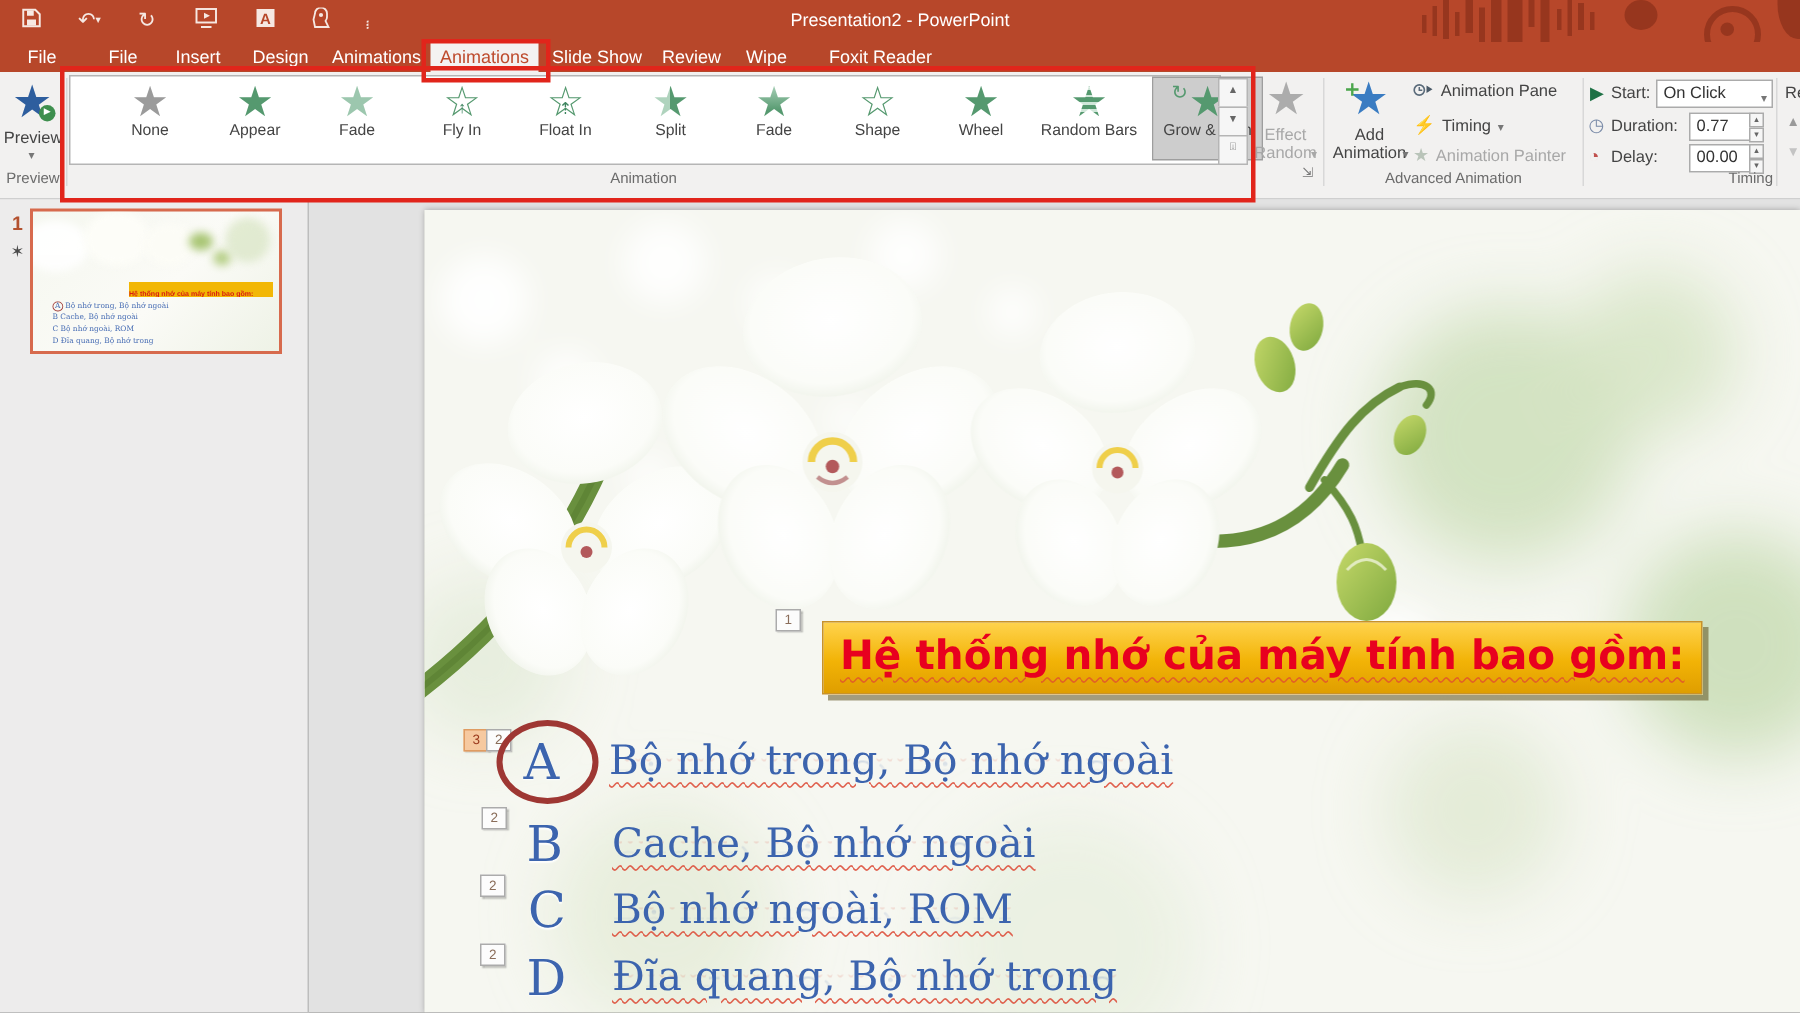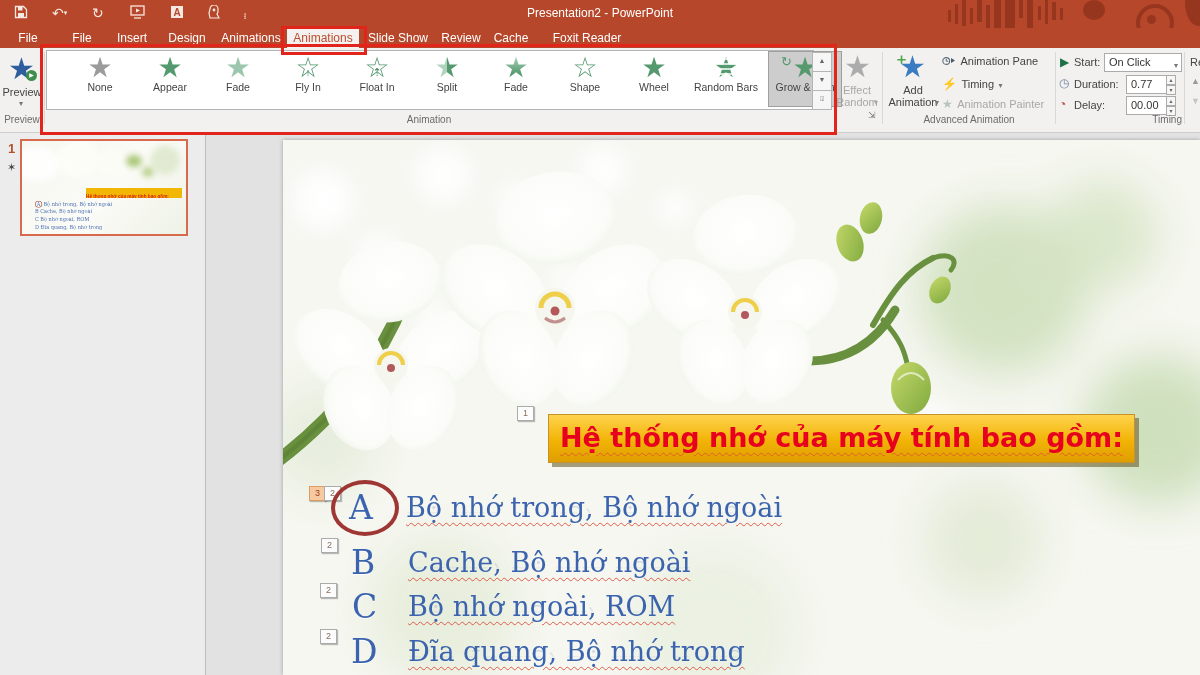--- a/index.html
+++ b/index.html
@@ -146,21 +146,21 @@
 
   <div id="tabrow">
     <div class="rtab" style="left:10px;width:36px">File</div>
     <div class="rtab" style="left:60px;width:44px">File</div>
     <div class="rtab" style="left:110px;width:44px">Insert</div>
     <div class="rtab" style="left:164px;width:46px">Design</div>
     <div class="rtab" style="left:220px;width:62px">Animations</div>
     <div class="rtab active" style="left:287px;width:72px">Animations</div>
     <div class="rtab" style="left:367px;width:62px">Slide Show</div>
     <div class="rtab" style="left:438px;width:46px">Review</div>
-    <div class="rtab" style="left:492px;width:38px">Cache</div>
+    <div class="rtab" style="left:492px;width:38px">Wipe</div>
     <div class="rtab" style="left:540px;width:94px">Foxit Reader PDF</div>
   </div>
 
   <div id="ribbon">
 
     <div class="abs" style="left:0;top:0;width:44px;height:84px">
       <span class="abs star" style="left:8px;top:6px;color:#2E5E9E">★</span>
       <span class="abs" style="left:26px;top:22px;width:11px;height:11px;border-radius:50%;background:#3E8F4E;color:#FFF;font-size:6px;text-align:center;line-height:11px">▶</span>
       <div class="abs rbtn-label" style="left:0;top:38px;width:44px">Preview</div>
       <div class="abs ddarrow" style="left:19px;top:51px">▾</div>

